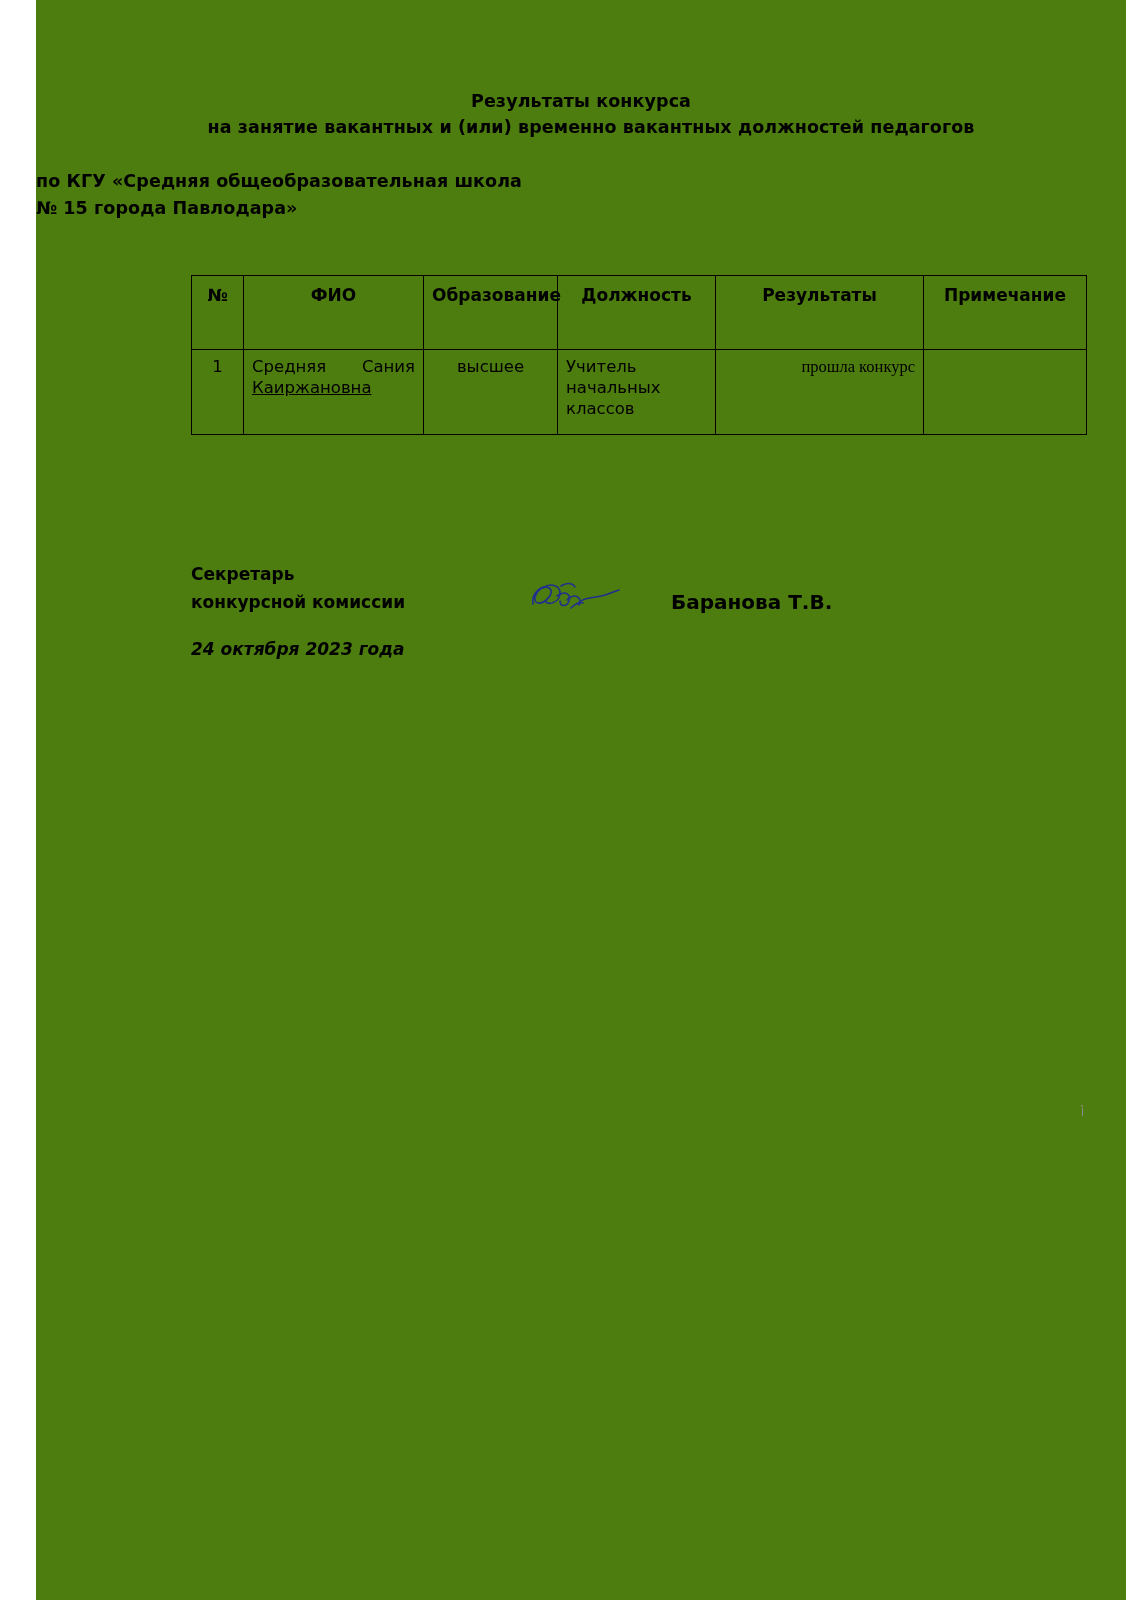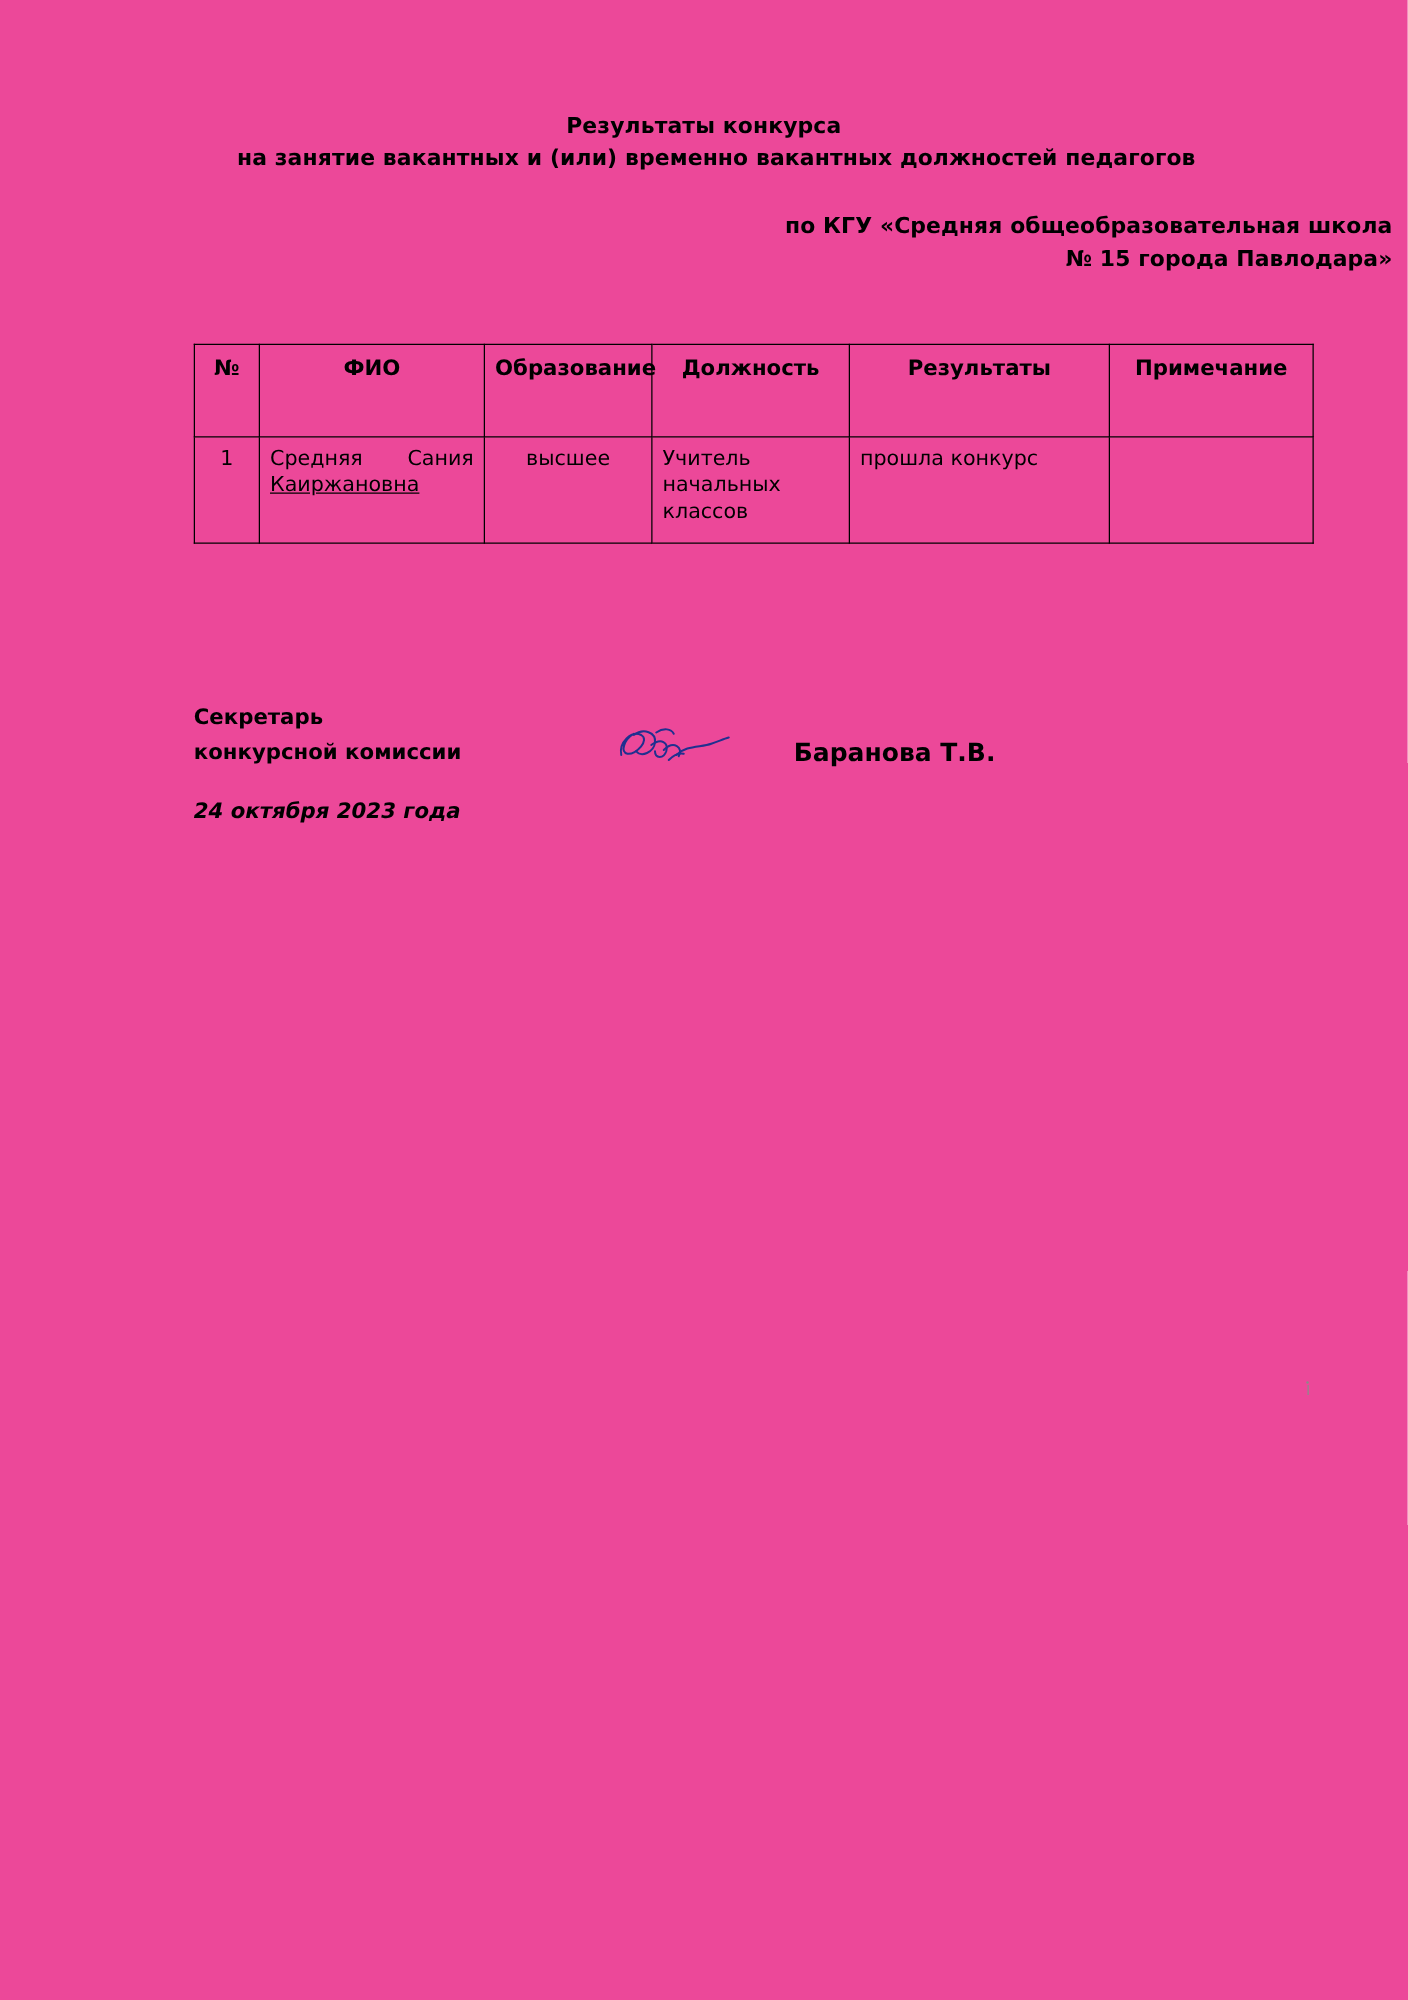--- a/index.html
+++ b/index.html
@@ -11,49 +11,49 @@
     width: 1126px;
     height: 1600px;
     position: relative;
     font-family: "DejaVu Sans", "Liberation Sans", sans-serif;
     color: #000000;
     overflow: hidden;
   }
   .page {
     position: absolute;
     inset: 0;
-    background: #ec4899;
+    background: #4d7c0f;
+    margin-left: 36px;
   }
 
   
   .heading {
     position: absolute;
     left: 0;
     right: 0;
     top: 88px;
     text-align: center;
     font-weight: bold;
     font-size: 17.5px;
     line-height: 26px;
     letter-spacing: 0.1px;
   }
   .heading .line1 { display: block; }
   .heading .line2 { display: block; padding-left: 20px; }
 
   .subheading {
     position: absolute;
     left: 0;
-    right: 12px;
+    right: 2px;
     top: 168px;
-    text-align: right;
+    text-align: left;
     font-weight: bold;
     font-size: 17.5px;
     line-height: 27px;
     letter-spacing: 0.1px;
-    padding-left: 33px;
   }
   .subheading .line1 { display: block; }
   .subheading .line2 { display: block; }
 
   
   .results-table {
     position: absolute;
     left: 155px;
     top: 275px;
     width: 895px;
@@ -92,21 +92,21 @@
     text-align: justify;
     text-align-last: justify;
     padding-top: 8px;
     padding-left: 10px;
     padding-right: 10px;
   }
   .cell-fio .nm { display: block; }
   .cell-fio .nm.last { text-align: right; text-align-last: left; text-decoration: underline; }
   .cell-edu { text-align: center; padding-top: 8px; }
   .cell-pos { text-align: left; padding-top: 8px; padding-left: 10px; }
-  .cell-res { text-align: left; padding-top: 8px; padding-left: 12px; }
+  .cell-res { text-align: right; padding-top: 8px; padding-left: 12px; font-family: Liberation Serif, serif; }
   .cell-note { }
 
   
   .signature-block {
     position: absolute;
     left: 155px;
     top: 560px;
     width: 800px;
     font-size: 17px;
     font-weight: bold;

